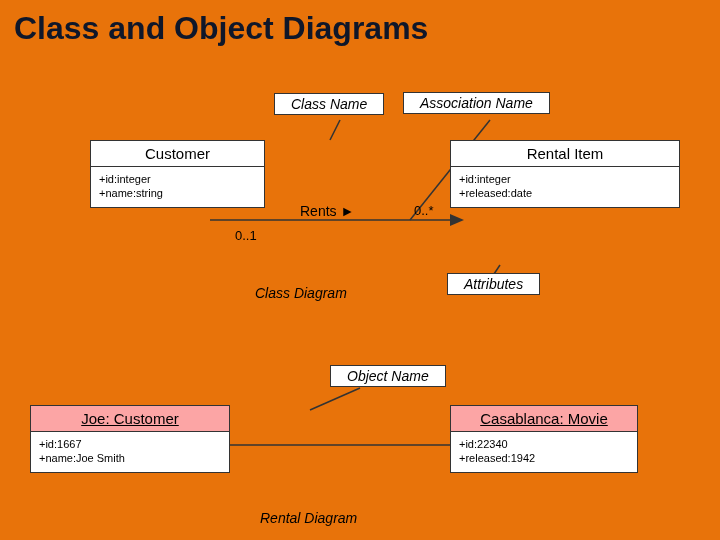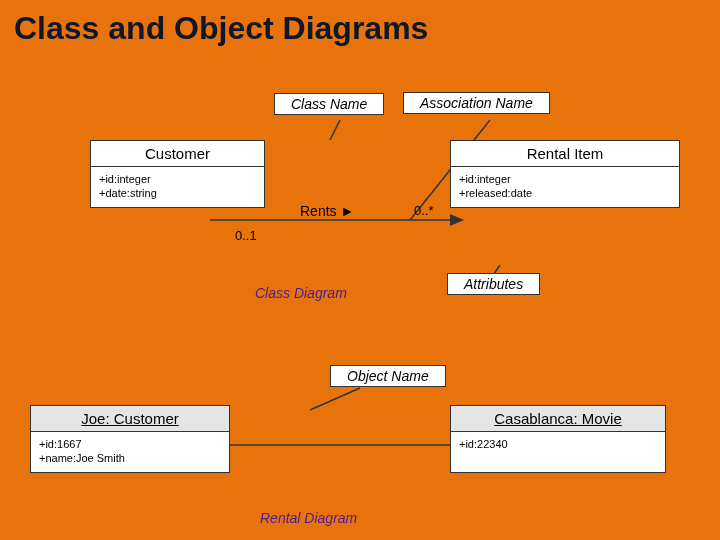--- a/index.html
+++ b/index.html
@@ -75,33 +75,33 @@
       left: 0;
       width: 650px;
       height: 260px;
       pointer-events: none;
     }
 
     
     .italic-label {
       font-style: italic;
       font-size: 14px;
-      color: #4c1d95;
+      color: #000000;
       text-align: center;
     }
 
     
     .object-diagram {
       position: absolute;
       top: 305px;
       left: 20px;
       width: 650px;
     }
     .uml-object-header {
-      background: #e5e5e5;
+      background: #fca5a5;
       text-align: center;
       font-size: 15px;
       font-weight: normal;
       text-decoration: underline;
       padding: 4px 8px;
       border-bottom: 1.5px solid #333;
     }
     .object-diagram-svg {
       position: absolute;
       top: 0;
@@ -143,21 +143,21 @@
     </div>
 
     <div class="label-callout" style="left:427px; top:208px;">
       <span>Attributes</span>
     </div>
 
     <div class="uml-class" style="left:70px; top:75px; width:175px;">
       <div class="uml-class-header">Customer</div>
       <div class="uml-class-body">
         <div>+id:integer</div>
-        <div>+date:string</div>
+        <div>+name:string</div>
       </div>
     </div>
 
     <div class="uml-class" style="left:430px; top:75px; width:230px;">
       <div class="uml-class-header">Rental Item</div>
       <div class="uml-class-body">
         <div>+id:integer</div>
         <div>+released:date</div>
       </div>
     </div>
@@ -192,24 +192,25 @@
     </div>
 
     <div class="uml-class" style="left:10px; top:45px; width:200px;">
       <div class="uml-object-header">Joe: Customer</div>
       <div class="uml-class-body">
         <div>+id:1667</div>
         <div>+name:Joe Smith</div>
       </div>
     </div>
 
-    <div class="uml-class" style="left:430px; top:45px; width:216px;">
+    <div class="uml-class" style="left:430px; top:45px; width:188px;">
       <div class="uml-object-header">Casablanca: Movie</div>
       <div class="uml-class-body">
         <div>+id:22340</div>
+        <div>+released:1942</div>
       </div>
     </div>
 
     <div class="italic-label" style="position:absolute; left:240px; top:150px;">
       <span>Rental Diagram</span>
     </div>
 
   </div>
 
 </div>

